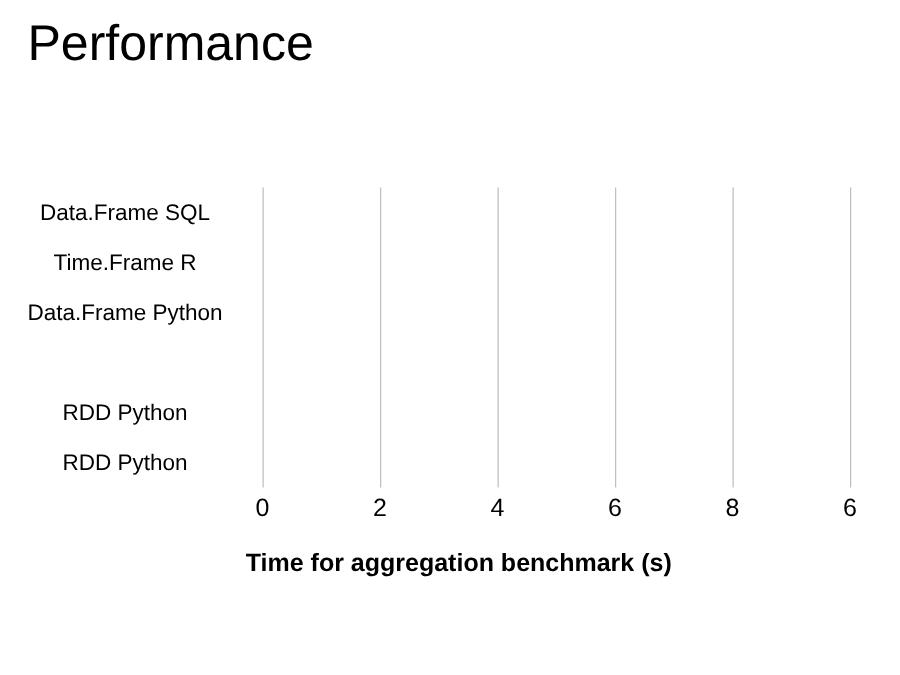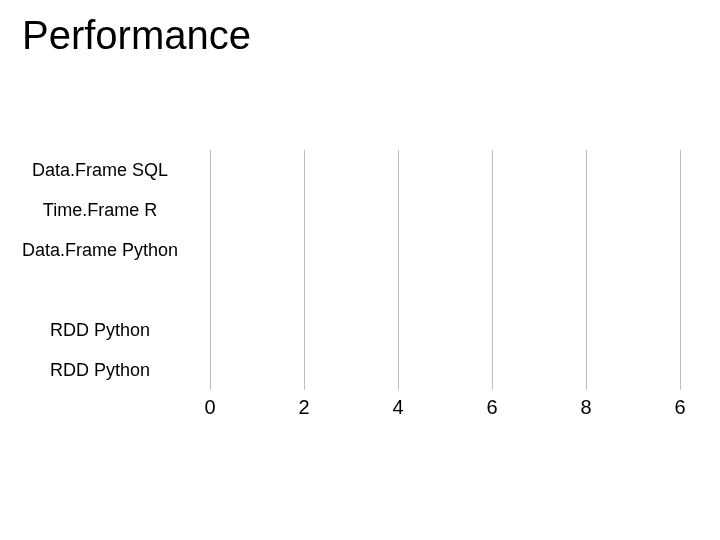--- a/index.html
+++ b/index.html
@@ -114,13 +114,14 @@
     <div class="tick-label" style="left:80%">8</div>
     <div class="tick-label" style="left:100%">6</div>
   </div>
 
   <div class="cat-label" style="top:6px">Data.Frame SQL</div>
   <div class="cat-label" style="top:46px">Time.Frame R</div>
   <div class="cat-label" style="top:86px">Data.Frame Python</div>
   <div class="cat-label" style="top:166px">RDD Python</div>
   <div class="cat-label" style="top:206px">RDD Python</div>
 
+  <div class="x-title">Time for aggregation benchmark (s)</div>
 </div>
 
 </body></html>

